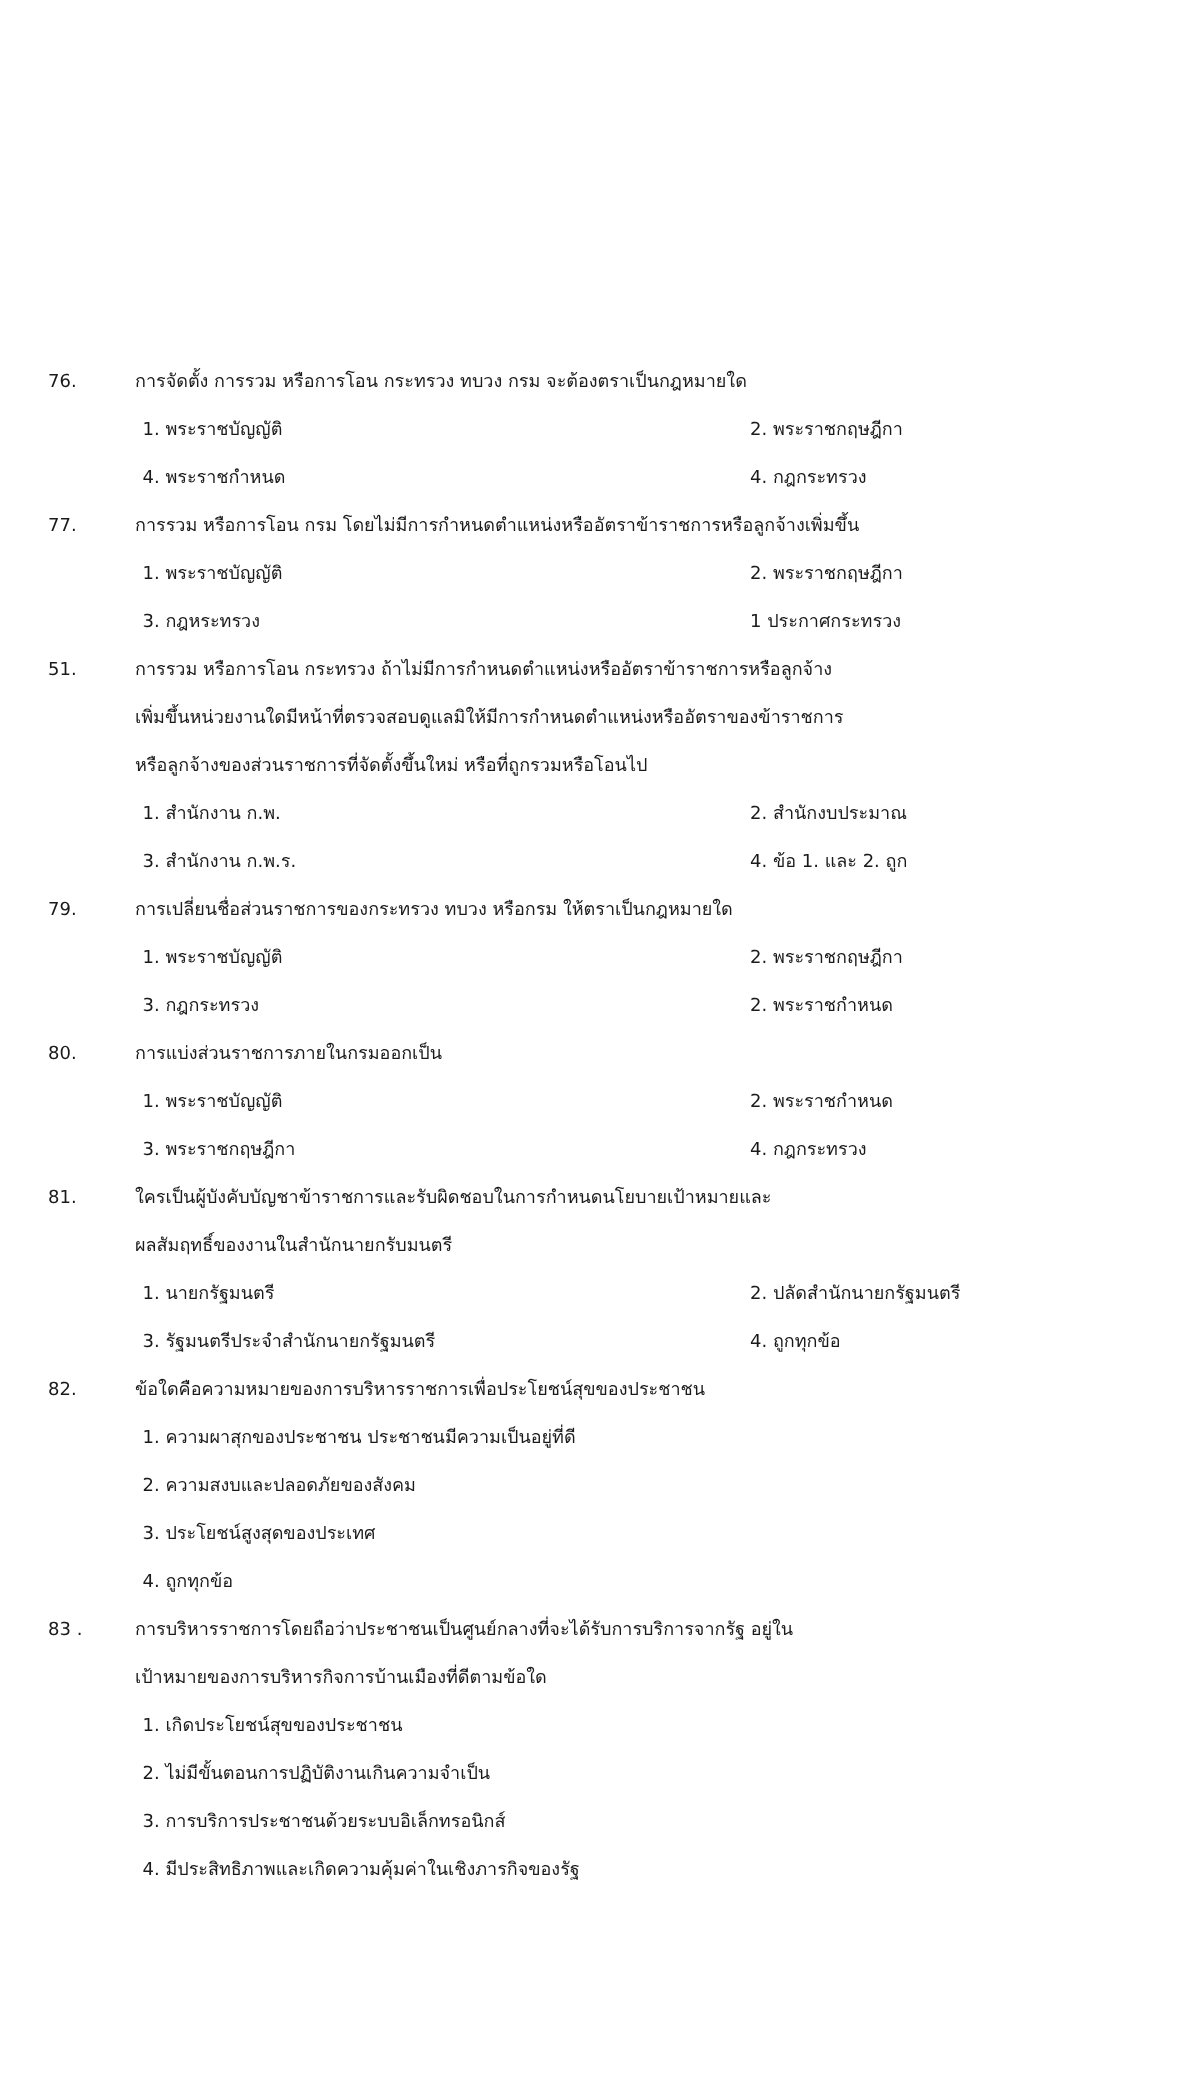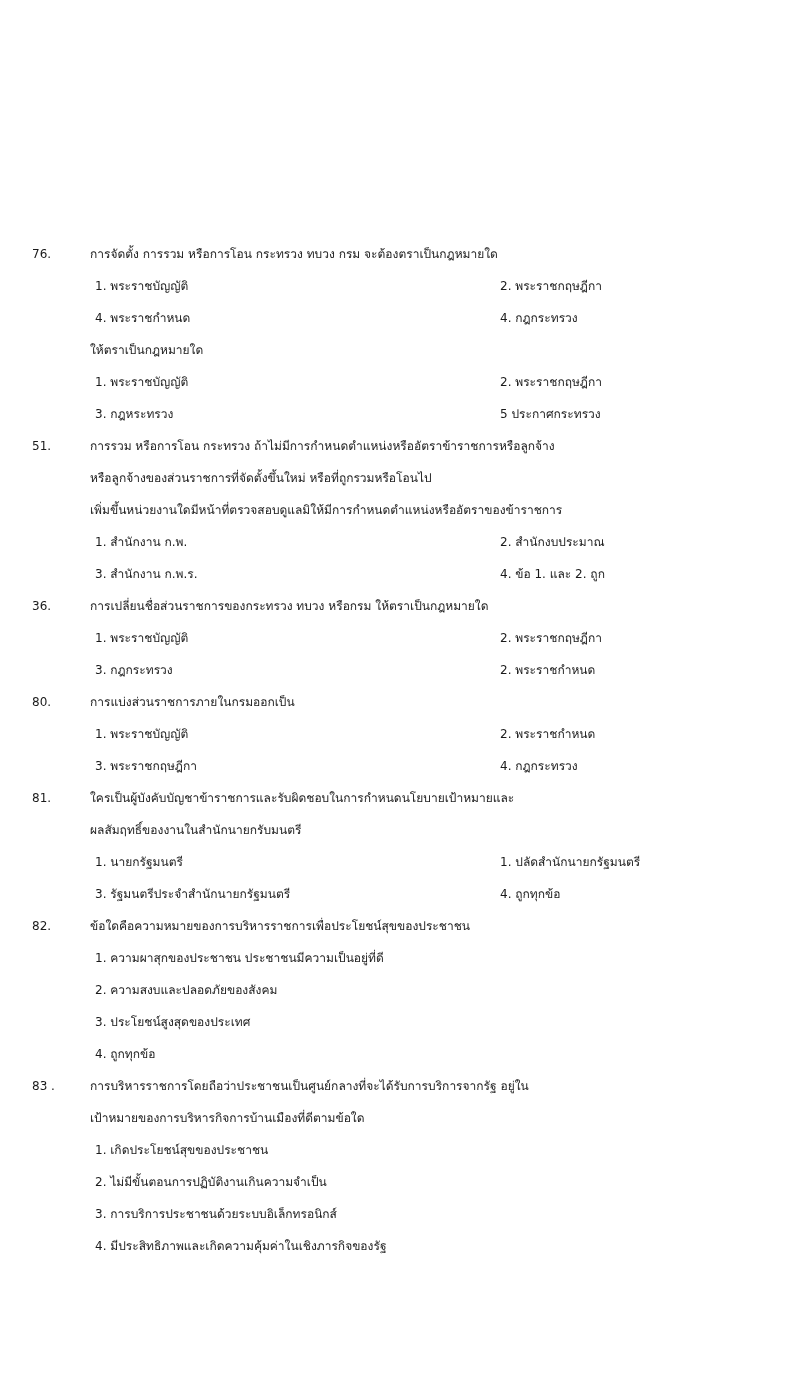--- a/index.html
+++ b/index.html
@@ -36,56 +36,57 @@
         <span class="opt-right">2. พระราชกฤษฎีกา</span>
       </div>
     <div class="line">
         <span class="opt-left">4. พระราชกำหนด</span>
         <span class="opt-right">4. กฎกระทรวง</span>
       </div>
   </div>
 
   <div class="question">
     <div class="line">
-        <span class="qcont">ให้ตราเป็นกฎหมายใด</span>
+        <span class="qnum">77.</span>
+        <span class="qtext">การรวม หรือการโอน กรม โดยไม่มีการกำหนดตำแหน่งหรืออัตราข้าราชการหรือลูกจ้างเพิ่มขึ้น</span>
       </div>
     <div class="line">
         <span class="opt-left">1. พระราชบัญญัติ</span>
         <span class="opt-right">2. พระราชกฤษฎีกา</span>
       </div>
     <div class="line">
         <span class="opt-left">3. กฎหระทรวง</span>
-        <span class="opt-right">5 ประกาศกระทรวง</span>
+        <span class="opt-right">1 ประกาศกระทรวง</span>
       </div>
   </div>
 
   <div class="question">
     <div class="line">
         <span class="qnum">51.</span>
         <span class="qtext">การรวม หรือการโอน กระทรวง ถ้าไม่มีการกำหนดตำแหน่งหรืออัตราข้าราชการหรือลูกจ้าง</span>
       </div>
     <div class="line">
-        <span class="qcont">หรือลูกจ้างของส่วนราชการที่จัดตั้งขึ้นใหม่ หรือที่ถูกรวมหรือโอนไป</span>
+        <span class="qcont">เพิ่มขึ้นหน่วยงานใดมีหน้าที่ตรวจสอบดูแลมิให้มีการกำหนดตำแหน่งหรืออัตราของข้าราชการ</span>
       </div>
     <div class="line">
-        <span class="qcont">เพิ่มขึ้นหน่วยงานใดมีหน้าที่ตรวจสอบดูแลมิให้มีการกำหนดตำแหน่งหรืออัตราของข้าราชการ</span>
+        <span class="qcont">หรือลูกจ้างของส่วนราชการที่จัดตั้งขึ้นใหม่ หรือที่ถูกรวมหรือโอนไป</span>
       </div>
     <div class="line">
         <span class="opt-left">1. สำนักงาน ก.พ.</span>
         <span class="opt-right">2. สำนักงบประมาณ</span>
       </div>
     <div class="line">
         <span class="opt-left">3. สำนักงาน ก.พ.ร.</span>
         <span class="opt-right">4. ข้อ 1. และ 2. ถูก</span>
       </div>
   </div>
 
   <div class="question">
     <div class="line">
-        <span class="qnum">36.</span>
+        <span class="qnum">79.</span>
         <span class="qtext">การเปลี่ยนชื่อส่วนราชการของกระทรวง ทบวง หรือกรม ให้ตราเป็นกฎหมายใด</span>
       </div>
     <div class="line">
         <span class="opt-left">1. พระราชบัญญัติ</span>
         <span class="opt-right">2. พระราชกฤษฎีกา</span>
       </div>
     <div class="line">
         <span class="opt-left">3. กฎกระทรวง</span>
         <span class="opt-right">2. พระราชกำหนด</span>
       </div>
@@ -109,21 +110,21 @@
   <div class="question">
     <div class="line">
         <span class="qnum">81.</span>
         <span class="qtext">ใครเป็นผู้บังคับบัญชาข้าราชการและรับผิดชอบในการกำหนดนโยบายเป้าหมายและ</span>
       </div>
     <div class="line">
         <span class="qcont">ผลสัมฤทธิ์ของงานในสำนักนายกรับมนตรี</span>
       </div>
     <div class="line">
         <span class="opt-left">1. นายกรัฐมนตรี</span>
-        <span class="opt-right">1. ปลัดสำนักนายกรัฐมนตรี</span>
+        <span class="opt-right">2. ปลัดสำนักนายกรัฐมนตรี</span>
       </div>
     <div class="line">
         <span class="opt-left">3. รัฐมนตรีประจำสำนักนายกรัฐมนตรี</span>
         <span class="opt-right">4. ถูกทุกข้อ</span>
       </div>
   </div>
 
   <div class="question">
     <div class="line">
         <span class="qnum">82.</span>

